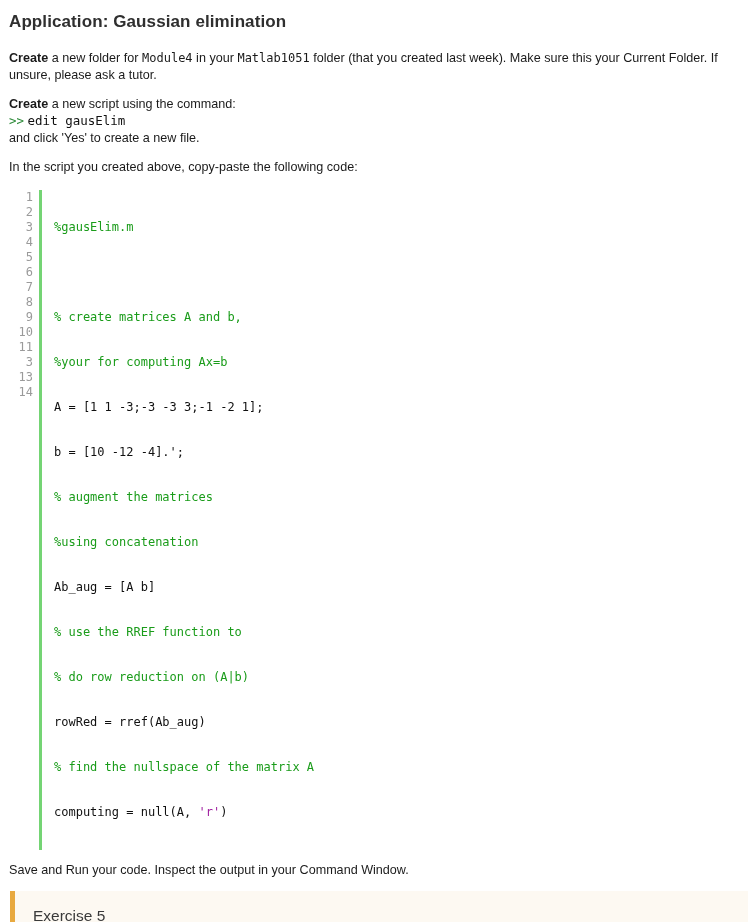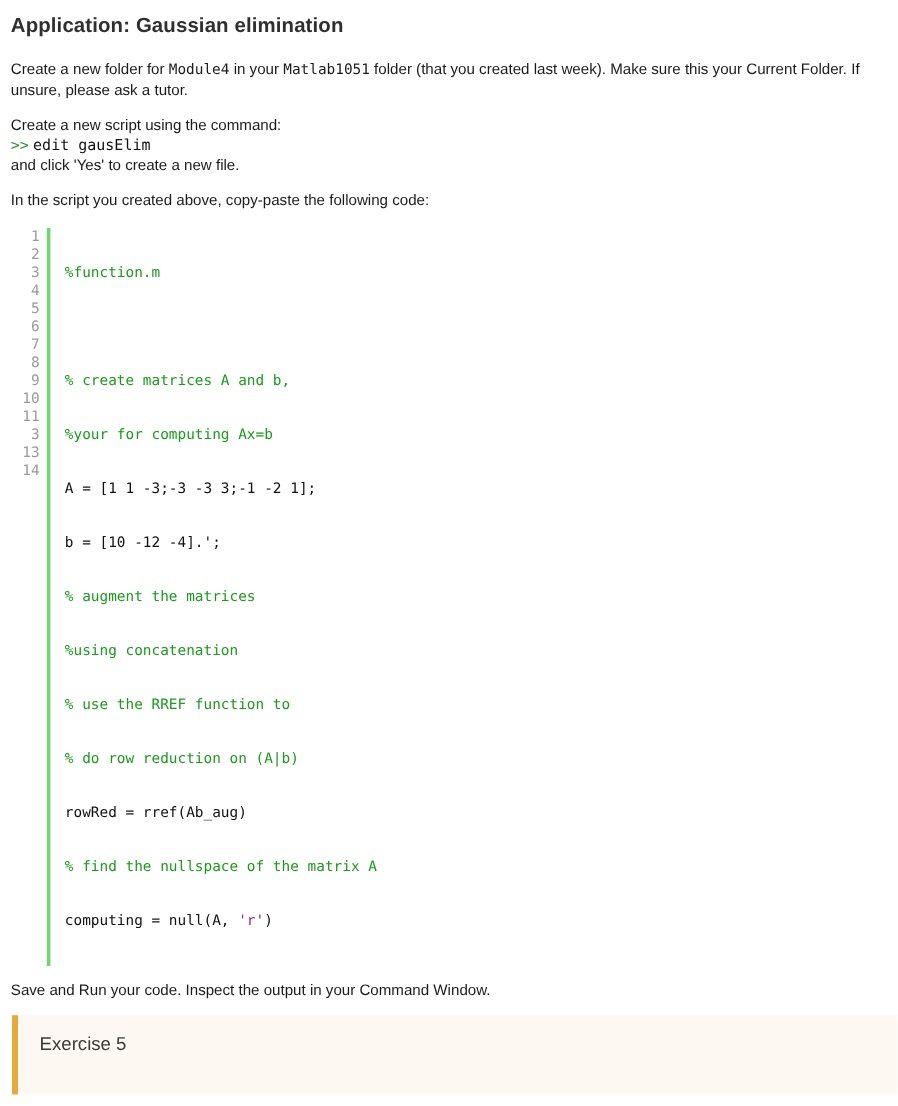--- a/index.html
+++ b/index.html
@@ -42,21 +42,21 @@
     color: #2e8b3a;
     font-family: "DejaVu Sans Mono", "Liberation Mono", monospace;
     font-size: 12.5px;
   }
   .cmdline {
     font-family: "DejaVu Sans Mono", "Liberation Mono", monospace;
     font-size: 12.5px;
     color: #111;
     text-align: center;
   }
-  b, strong { font-weight: normal; }
+  b, strong { font-weight: bold; }
 
   
   .codeblock {
     background: #ffffff;
     margin: 2px 0 10px 0;
     padding: 2px 0 2px 0;
     display: flex;
     font-family: "DejaVu Sans Mono", "Liberation Mono", monospace;
     font-size: 12px;
     line-height: 15px;
@@ -124,28 +124,29 @@
       <div>7</div>
       <div>8</div>
       <div>9</div>
       <div>10</div>
       <div>11</div>
       <div>3</div>
       <div>13</div>
       <div>14</div>
     </div>
     <div class="codelines">
-      <div class="cm">%function.m</div>
+      <div class="cm">%gausElim.m</div>
       <div>&nbsp;</div>
       <div class="cm">% create matrices A and b,</div>
       <div class="cm">%your for computing Ax=b</div>
       <div>A = [1 1 -3;-3 -3 3;-1 -2 1];</div>
       <div>b = [10 -12 -4].';</div>
       <div class="cm">% augment the matrices</div>
       <div class="cm">%using concatenation</div>
+      <div>Ab_aug = [A b]</div>
       <div class="cm">% use the RREF function to</div>
       <div class="cm">% do row reduction on (A|b)</div>
       <div>rowRed = rref(Ab_aug)</div>
       <div class="cm">% find the nullspace of the matrix A</div>
       <div><span>computing = null(A, </span><span class="str">'r'</span><span>)</span></div>
     </div>
   </div>
 
   <p class="para">Save and Run your code. Inspect the output in your Command Window.</p>
 

